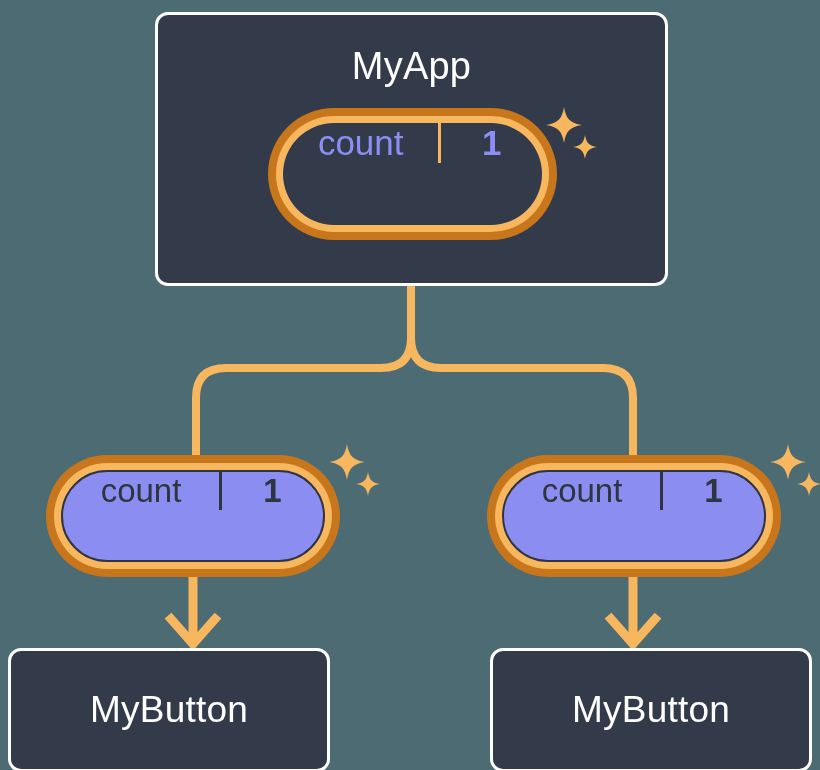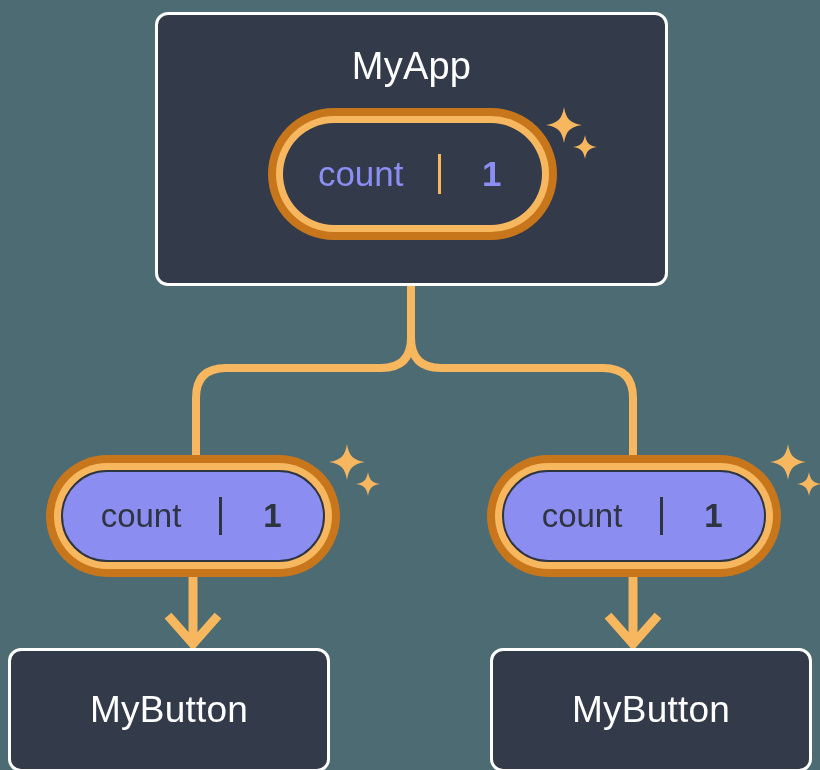--- a/index.html
+++ b/index.html
@@ -101,21 +101,21 @@
     border-radius: 999px;
     background: #f7b75e;          
     padding: 7px;
   }
   .pill-inner {
     box-sizing: border-box;
     width: 100%;
     height: 100%;
     border-radius: 999px;
     display: flex;
-    align-items: center;
+    align-items: flex-start;
     overflow: hidden;
   }
   .pill-key, .pill-val {
     display: flex;
     align-items: center;
     justify-content: center;
     white-space: nowrap;
   }
 
   

